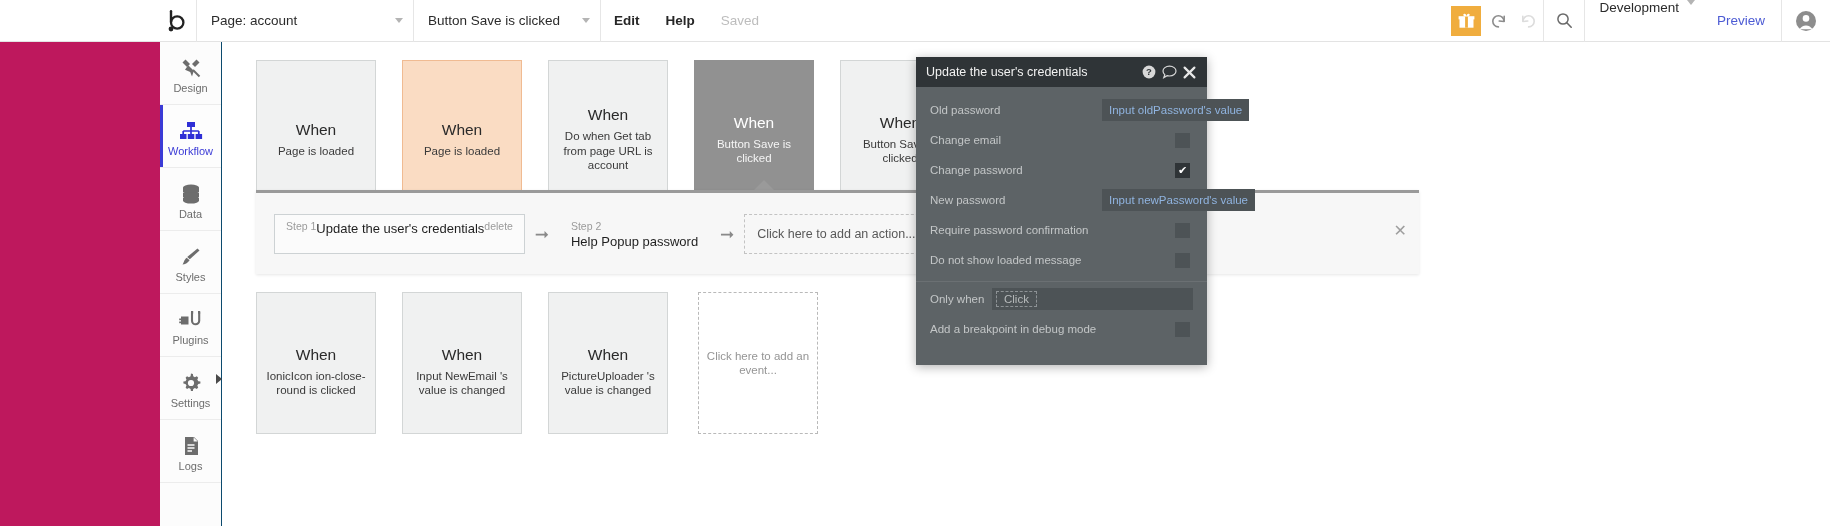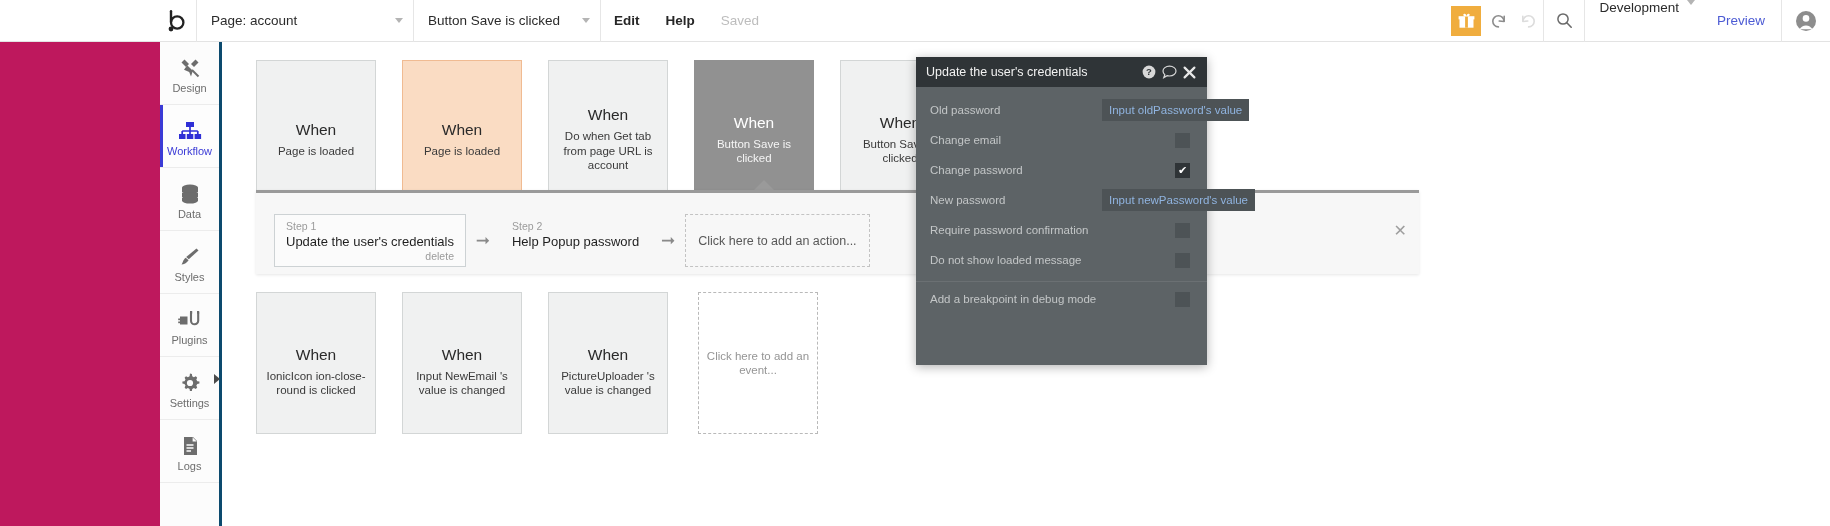--- a/index.html
+++ b/index.html
@@ -83,21 +83,21 @@
     width: 48px; height: 42px;
     display: flex; align-items: center; justify-content: center;
     cursor: pointer;
   }
 
   
   .sidebar {
     position: absolute; left: 160px; top: 42px;
     width: 62px; height: 484px;
     background: #fcfcfc;
-    border-right: 3px solid #0c4a6e;
+    border-right: 1px solid #0c4a6e;
   }
   .side-item {
     position: relative;
     height: 63px;
     display: flex; flex-direction: column;
     align-items: center; justify-content: center;
     cursor: pointer;
     border-bottom: 1px solid #ececec;
     color: #6d6d6d;
   }
@@ -184,21 +184,21 @@
   }
   .steps-row {
     position: absolute; left: 18px; top: 21px;
     display: flex; align-items: stretch;
   }
   .step-box {
     border: 1px solid #cdd2d4;
     background: #fbfbfb;
     padding: 5px 11px 3px 11px;
     min-width: 160px;
-    display: flex; flex-direction: column;
+    display: flex; 
     cursor: pointer;
   }
   .step-box .st-num {
     font-size: 10.5px; color: #9b9b9b; line-height: 13px;
   }
   .step-box .st-name {
     font-size: 13px; color: #1f1f1f; line-height: 17px;
   }
   .step-box .st-del {
     font-size: 10.5px; color: #9b9b9b; line-height: 13px;
@@ -606,20 +606,26 @@
         <span class="cbox"></span>
       </div>
 
       <div class="prow">
         <span class="p-lbl">Do not show loaded message</span>
         <span class="cbox"></span>
       </div>
 
       <div class="popup-sep"></div>
 
+      <div class="onlywhen-row">
+        <span class="p-lbl">Only when</span>
+        <span class="onlywhen-field">
+          <span class="click-tag">Click</span>
+        </span>
+      </div>
 
       <div class="prow">
         <span class="p-lbl" style="width:210px;">Add a breakpoint in debug mode</span>
         <span class="cbox"></span>
       </div>
 
     </div>
   </div>
 
 </div>

